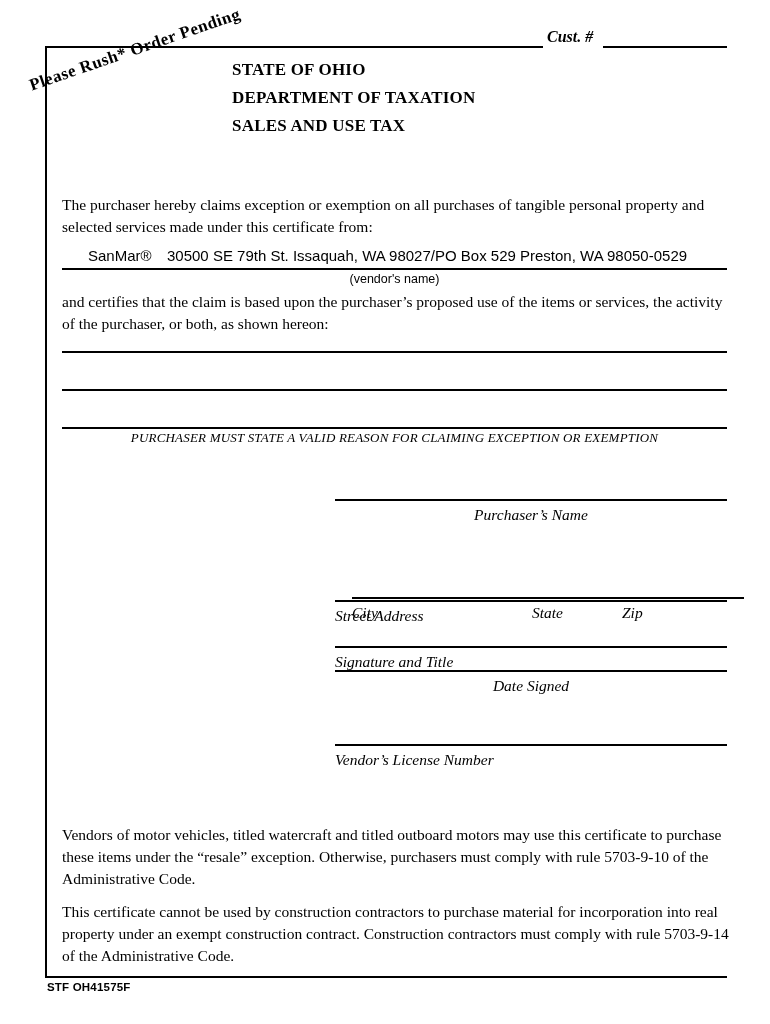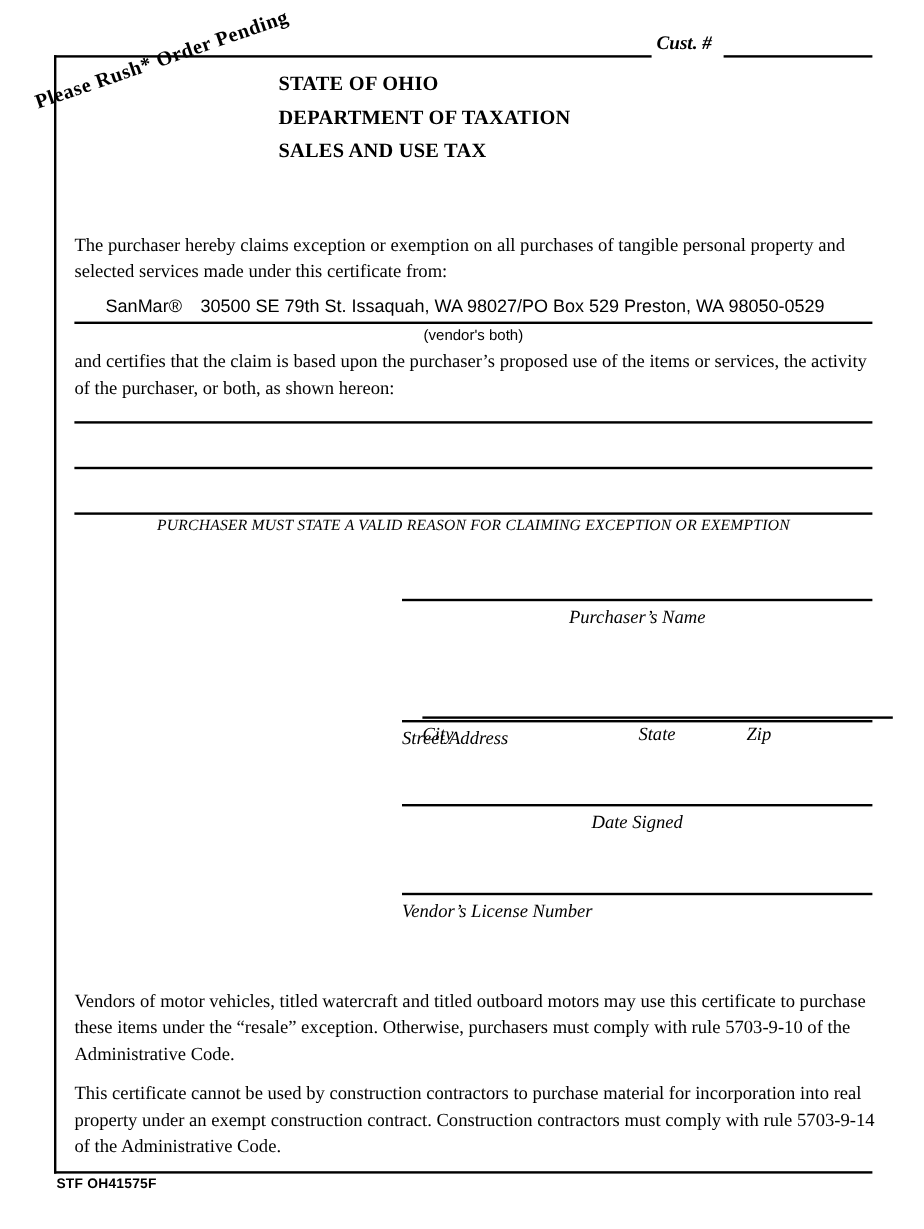--- a/index.html
+++ b/index.html
@@ -85,40 +85,43 @@
     <div>STATE OF OHIO</div>
     <div>DEPARTMENT OF TAXATION</div>
     <div>SALES AND USE TAX</div>
   </div>
 
   <div class="para" style="top:194px;">The purchaser hereby claims exception or exemption on all purchases of tangible personal property and selected services made under this certificate from:</div>
 
   <div class="vendor-name">SanMar®</div>
   <div class="vendor-address">30500 SE 79th St. Issaquah, WA 98027/PO Box 529 Preston, WA 98050-0529</div>
   <div class="rule" style="left:62px; top:268px; width:665px;"></div>
-  <div class="vendor-caption">(vendor's both)</div>
+  <div class="vendor-caption">(vendor's name)</div>
 
   <div class="para" style="top:291px;">and certifies that the claim is based upon the purchaser’s proposed use of the items or services, the activity of the purchaser, or both, as shown hereon:</div>
 
   <div class="rule" style="left:62px; top:351px; width:665px;"></div>
   <div class="rule" style="left:62px; top:389px; width:665px;"></div>
   <div class="rule" style="left:62px; top:427px; width:665px;"></div>
   <div class="reason-note">PURCHASER MUST STATE A VALID REASON FOR CLAIMING EXCEPTION OR EXEMPTION</div>
 
   <div class="field-row" style="top:499px;text-align:center;">
     <span>Purchaser’s Name</span>
   </div>
   <div class="field-row" style="top:564px;margin-top:36px;">
     <span>Street Address</span>
   </div>
   <div class="field-row" style="top:597px;margin-left:17px;">
     <span>City</span>
     <span class="sub" style="left:180px;">State</span>
     <span class="sub" style="left:270px;">Zip</span>
   </div>
+  <div class="field-row" style="top:646px;">
+    <span>Signature and Title</span>
+  </div>
   <div class="field-row" style="top:670px;text-align:center;">
     <span>Date Signed</span>
   </div>
   <div class="field-row" style="top:744px;">
     <span>Vendor’s License Number</span>
   </div>
 
   <div class="para" style="top:824px;">Vendors of motor vehicles, titled watercraft and titled outboard motors may use this certificate to purchase these items under the “resale” exception.  Otherwise, purchasers must comply with rule 5703-9-10 of the Administrative Code.</div>
   <div class="para" style="top:901px;">This certificate cannot be used by construction contractors to purchase material for incorporation into real property under an exempt construction contract.  Construction contractors must comply with rule 5703-9-14 of the Administrative Code.</div>
 

